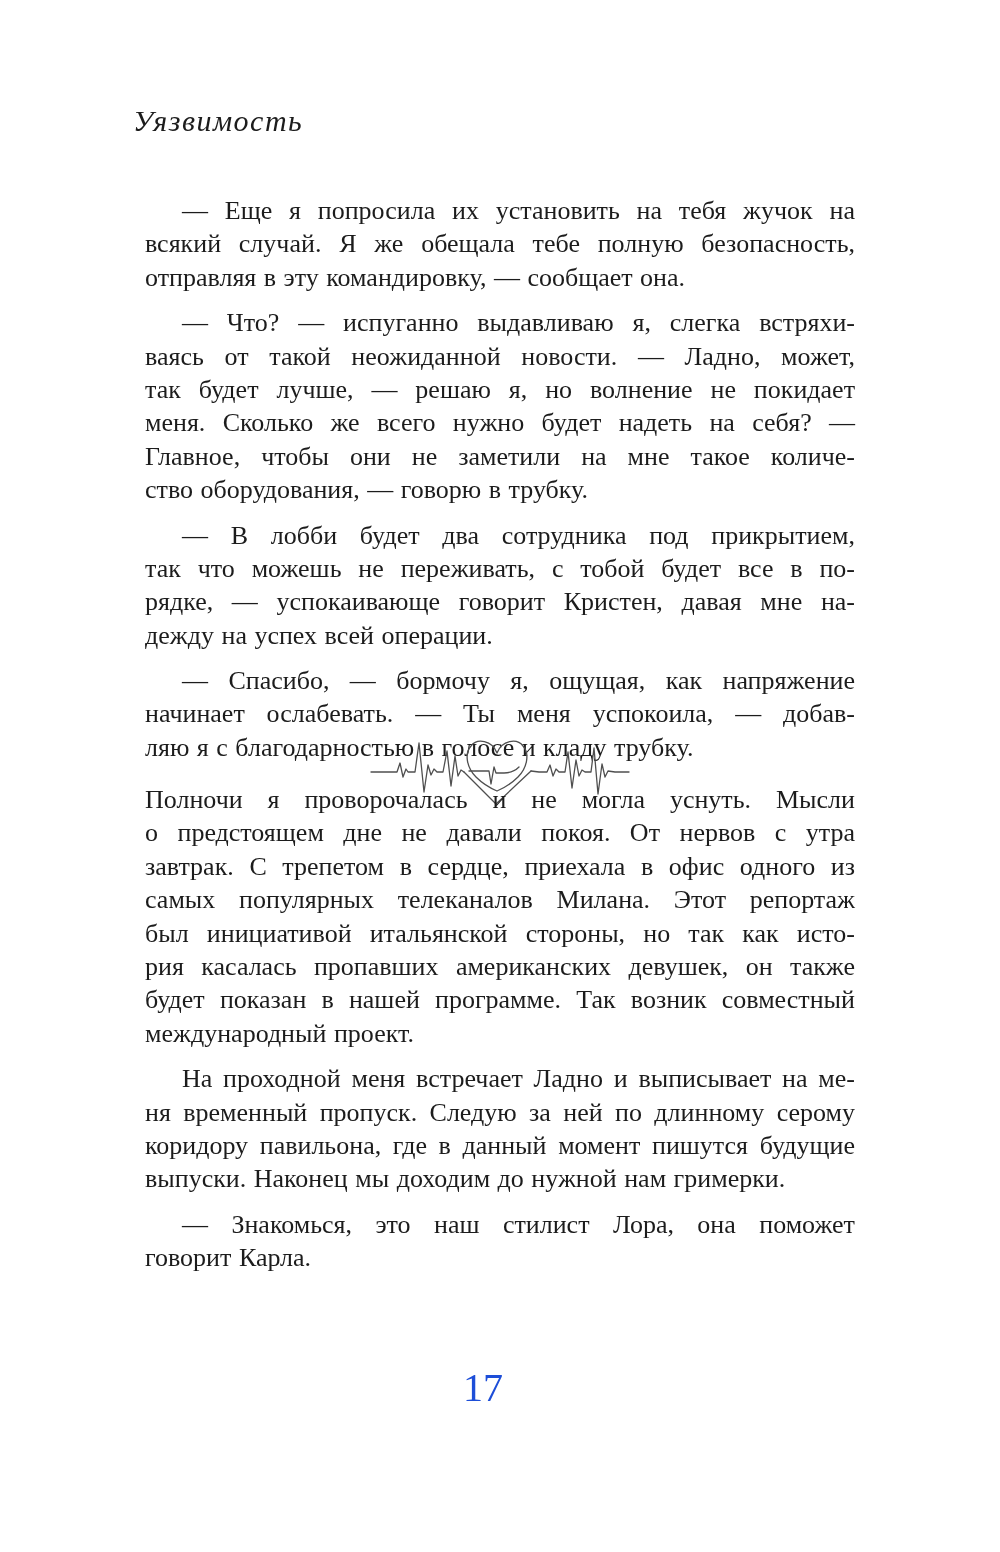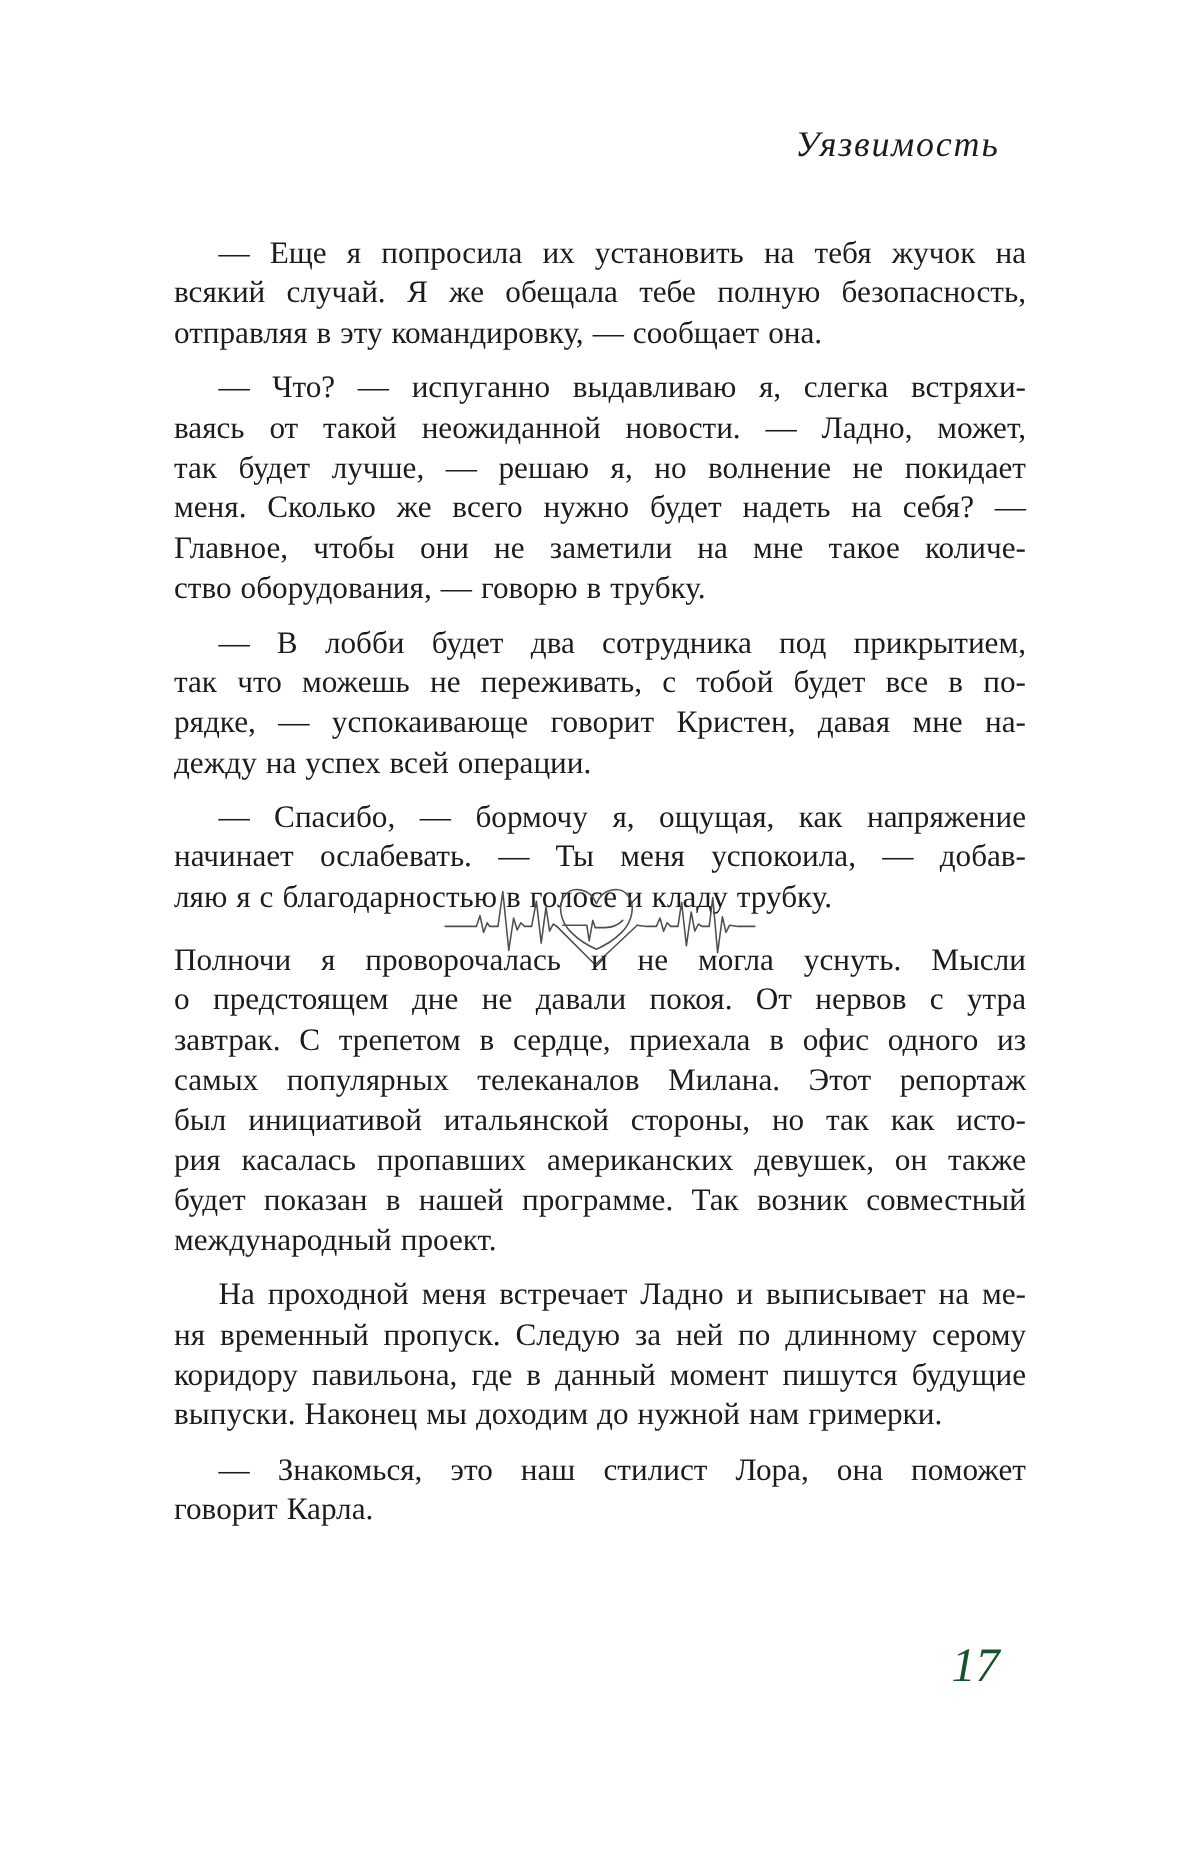--- a/index.html
+++ b/index.html
@@ -14,21 +14,21 @@
     background: #ffffff;
     font-family: "Liberation Serif", serif;
     color: #1c1c1c;
     overflow: hidden;
   }
   .chapter-header {
     position: absolute;
     top: 104px;
     left: 133px;
     width: 700px;
-    text-align: right;
+    text-align: left;
     font-style: italic;
     font-size: 30px;
     letter-spacing: 1.5px;
     color: #1c1c1c;
   }
   .text-col {
     position: absolute;
     left: 133px;
     width: 734px;
   }
@@ -53,24 +53,23 @@
     width: 1000px;
     display: flex;
     justify-content: center;
   }
   .divider svg { display: block; }
   .page-number {
     position: absolute;
     top: 1364px;
     left: 133px;
     width: 700px;
-    text-align: right;
-    font-style: italic;
+    text-align: center;
     font-size: 40px;
-    color: #14532d;
+    color: #1d4ed8;
   }
 </style>
 </head>
 <body>
 
 <div class="page">
 
   <div class="chapter-header">Уязвимость</div>
 
   <div class="text-col top" id="top-block">

